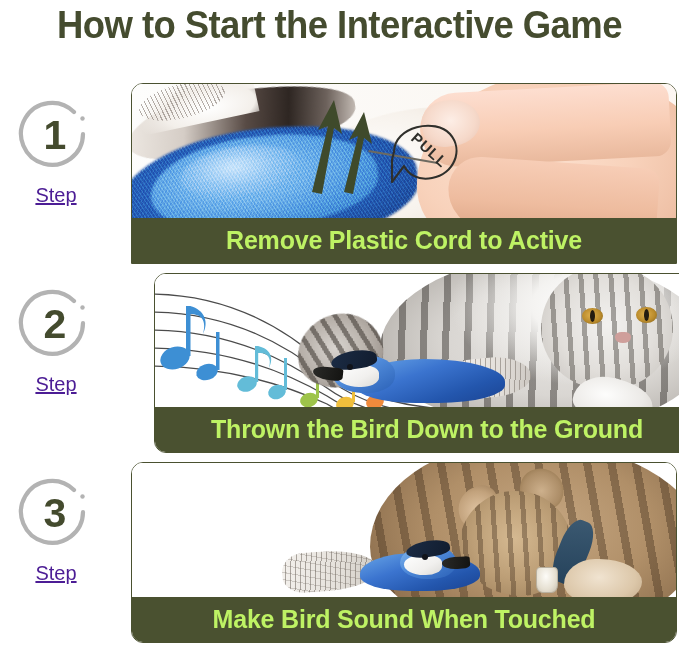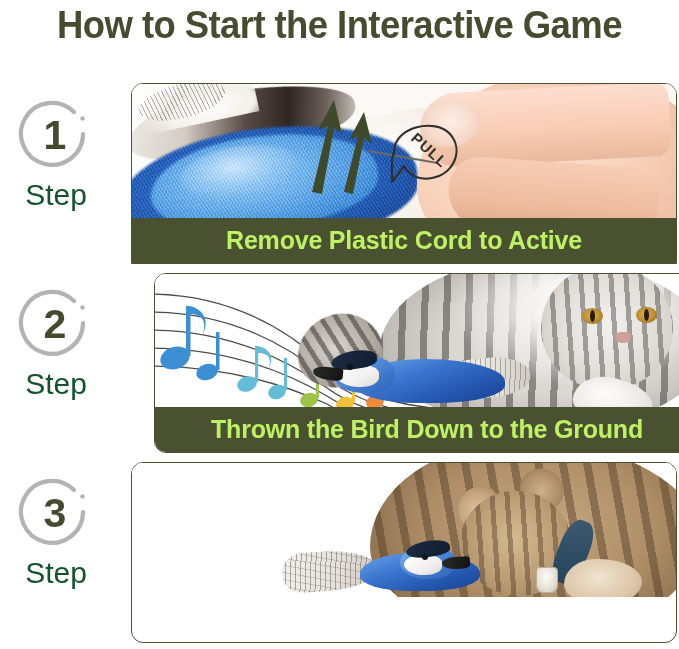--- a/index.html
+++ b/index.html
@@ -36,21 +36,21 @@
   }
   .badge svg{display:block;width:76px;height:76px;}
   .badge .num{
     position:absolute;left:0;top:0;width:76px;height:76px;
     display:flex;align-items:center;justify-content:center;
     color:#444b2e;font-size:41px;font-weight:bold;line-height:1;
     padding-bottom:2px;box-sizing:border-box;
   }
   .step-label{
     position:absolute;left:0;top:110px;width:112px;text-align:center;
-    color:#14532d;font-size:30px;line-height:30px;
+    color:#4c1d95;font-size:20px;line-height:30px;text-decoration:underline;
   }
 
   
   .panel{
     position:absolute;left:131px;width:546px;
     border:1.6px solid #4a5130;
     box-sizing:border-box;
     background:#ffffff;
     overflow:hidden;
   }
@@ -455,16 +455,17 @@
         <div class="p3-bird">
           <div class="p3-feather"></div>
           <div class="bird-body" style="left:78px;top:12px;width:120px;height:38px;"></div>
           <div class="bird-head" style="left:118px;top:4px;width:56px;height:34px;"></div>
           <div class="bird-face" style="left:122px;top:14px;width:38px;height:20px;"></div>
           <div class="bird-crest" style="left:124px;top:0;width:44px;height:16px;"></div>
           <div class="bird-beak" style="left:160px;top:16px;width:28px;height:12px;transform:rotate(-4deg);"></div>
           <div class="bird-eye" style="left:140px;top:13px;"></div>
         </div>
       </div>
+      <div class="caption">Make Bird Sound When Touched</div>
     </div>
   </div>
 
 </div>
 
 </body></html>

